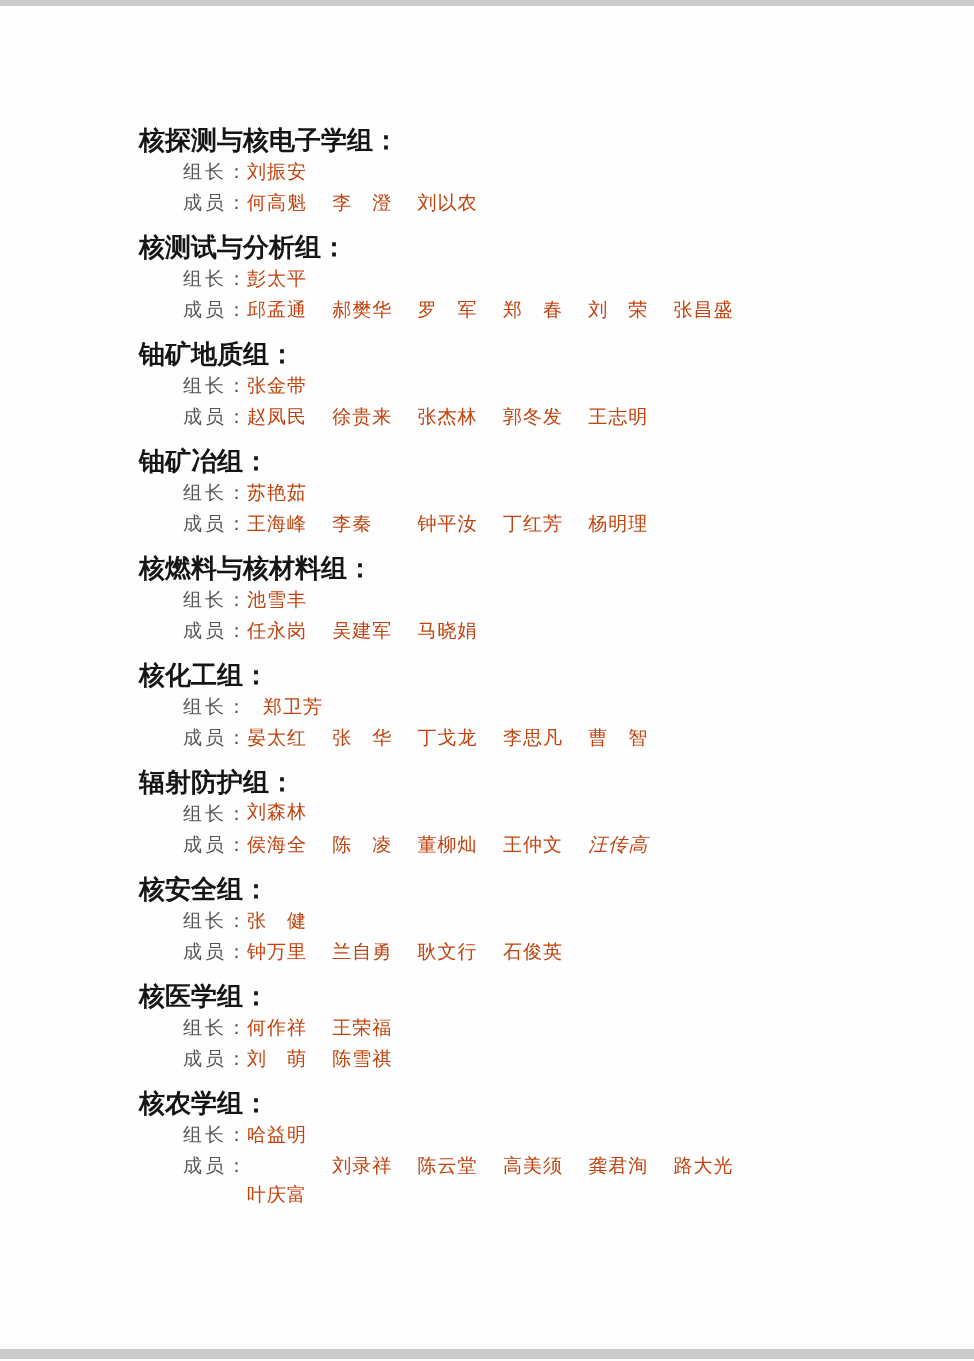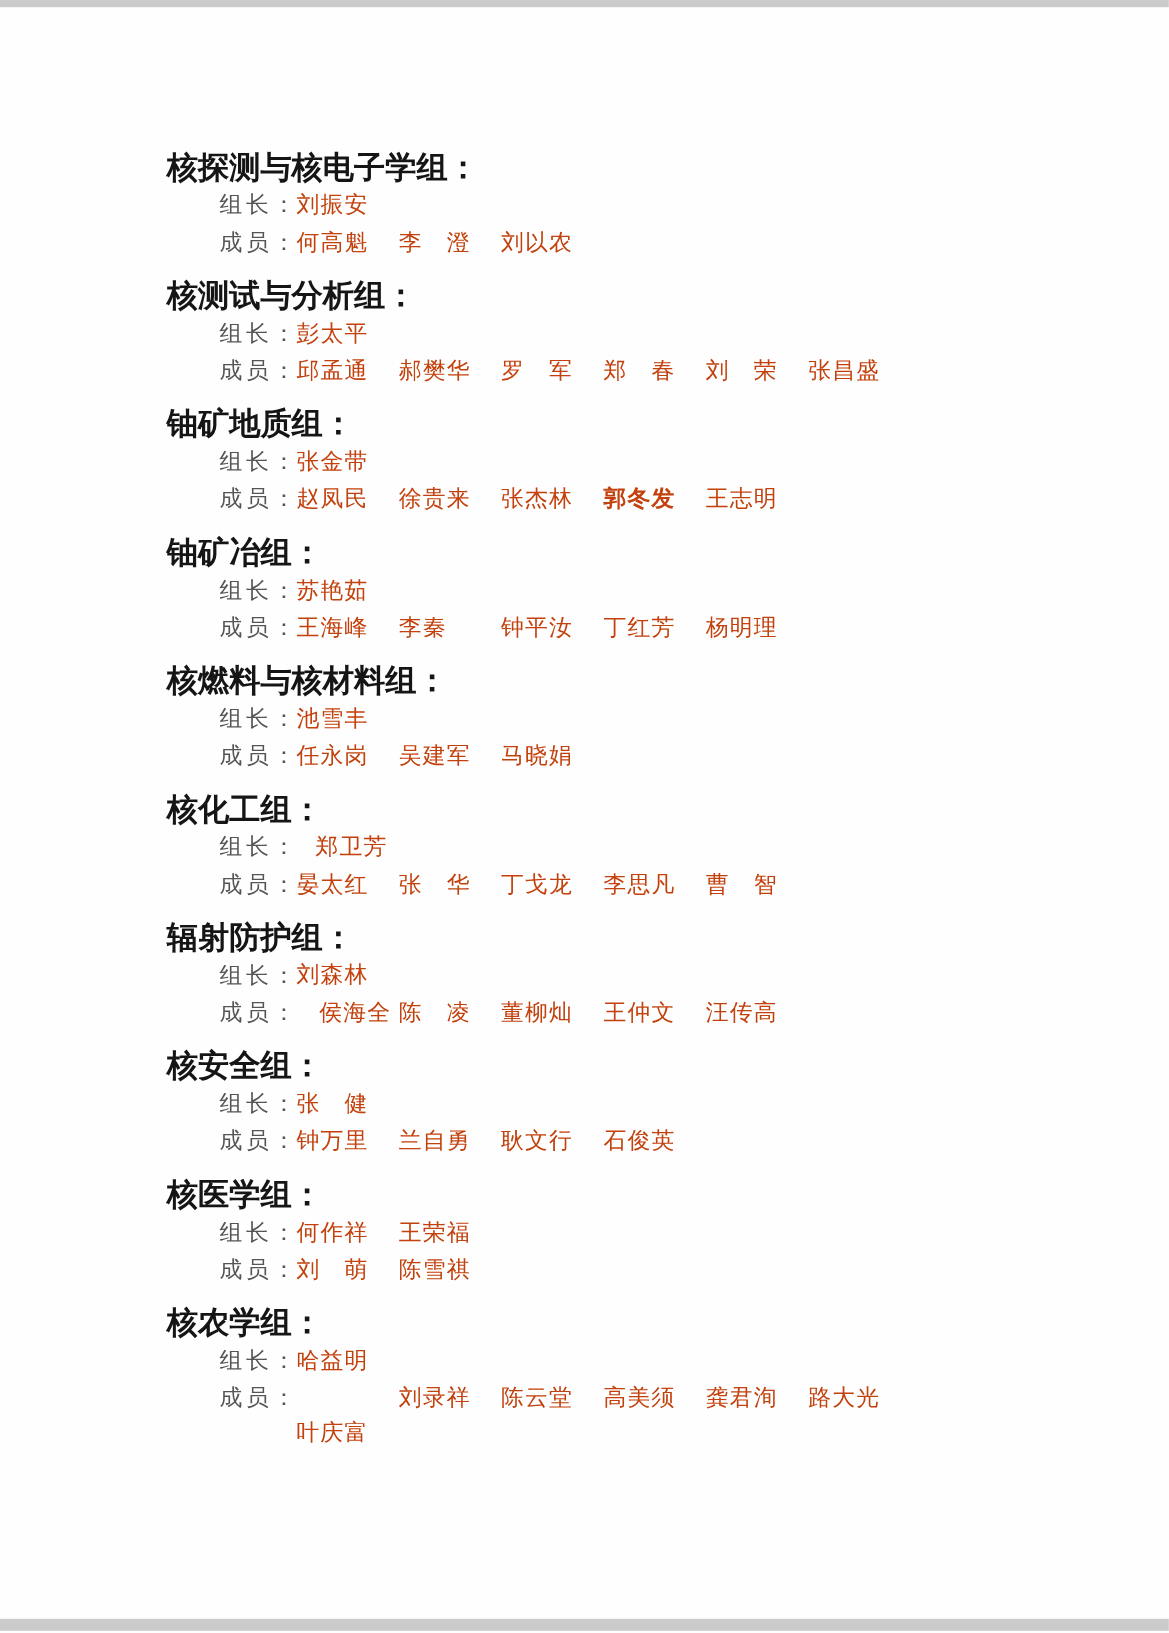--- a/index.html
+++ b/index.html
@@ -73,21 +73,21 @@
       <span class="names">
           <span class="name" style="left: 0px;">张金带</span>
         </span>
     </div>
     <div class="row members">
       <span class="label">成员：</span>
       <span class="names">
           <span class="name" style="left: 0px;">赵凤民</span>
           <span class="name" style="left: 85.3px;">徐贵来</span>
           <span class="name" style="left: 170.6px;">张杰林</span>
-          <span class="name" style="left: 255.9px; font-weight: bold;">郭冬发</span>
+          <span class="name" style="left: 255.9px;">郭冬发</span>
           <span class="name" style="left: 341.2px;">王志明</span>
         </span>
     </div>
   </div>
     <div class="group">
     <div class="group-title">铀矿冶组：</div>
     <div class="row leader">
       <span class="label">组长：</span>
       <span class="names">
           <span class="name" style="left: 0px;">苏艳茹</span>
@@ -144,25 +144,25 @@
     <div class="group-title">辐射防护组：</div>
     <div class="row leader">
       <span class="label">组长：</span>
       <span class="names">
           <span class="name" style="left: 0px; font-family: Liberation Mono, monospace;">刘森林</span>
         </span>
     </div>
     <div class="row members">
       <span class="label">成员：</span>
       <span class="names">
-          <span class="name" style="left: 0px; margin-left: 19px;">侯海全</span>
+          <span class="name" style="left: 0px;">侯海全</span>
           <span class="name" style="left: 85.3px;">陈　凌</span>
           <span class="name" style="left: 170.6px;">董柳灿</span>
           <span class="name" style="left: 255.9px;">王仲文</span>
-          <span class="name" style="left: 341.2px;">汪传高</span>
+          <span class="name" style="left: 341.2px; font-style: italic;">汪传高</span>
         </span>
     </div>
   </div>
     <div class="group">
     <div class="group-title">核安全组：</div>
     <div class="row leader">
       <span class="label">组长：</span>
       <span class="names">
           <span class="name" style="left: 0px;">张　健</span>
         </span>

